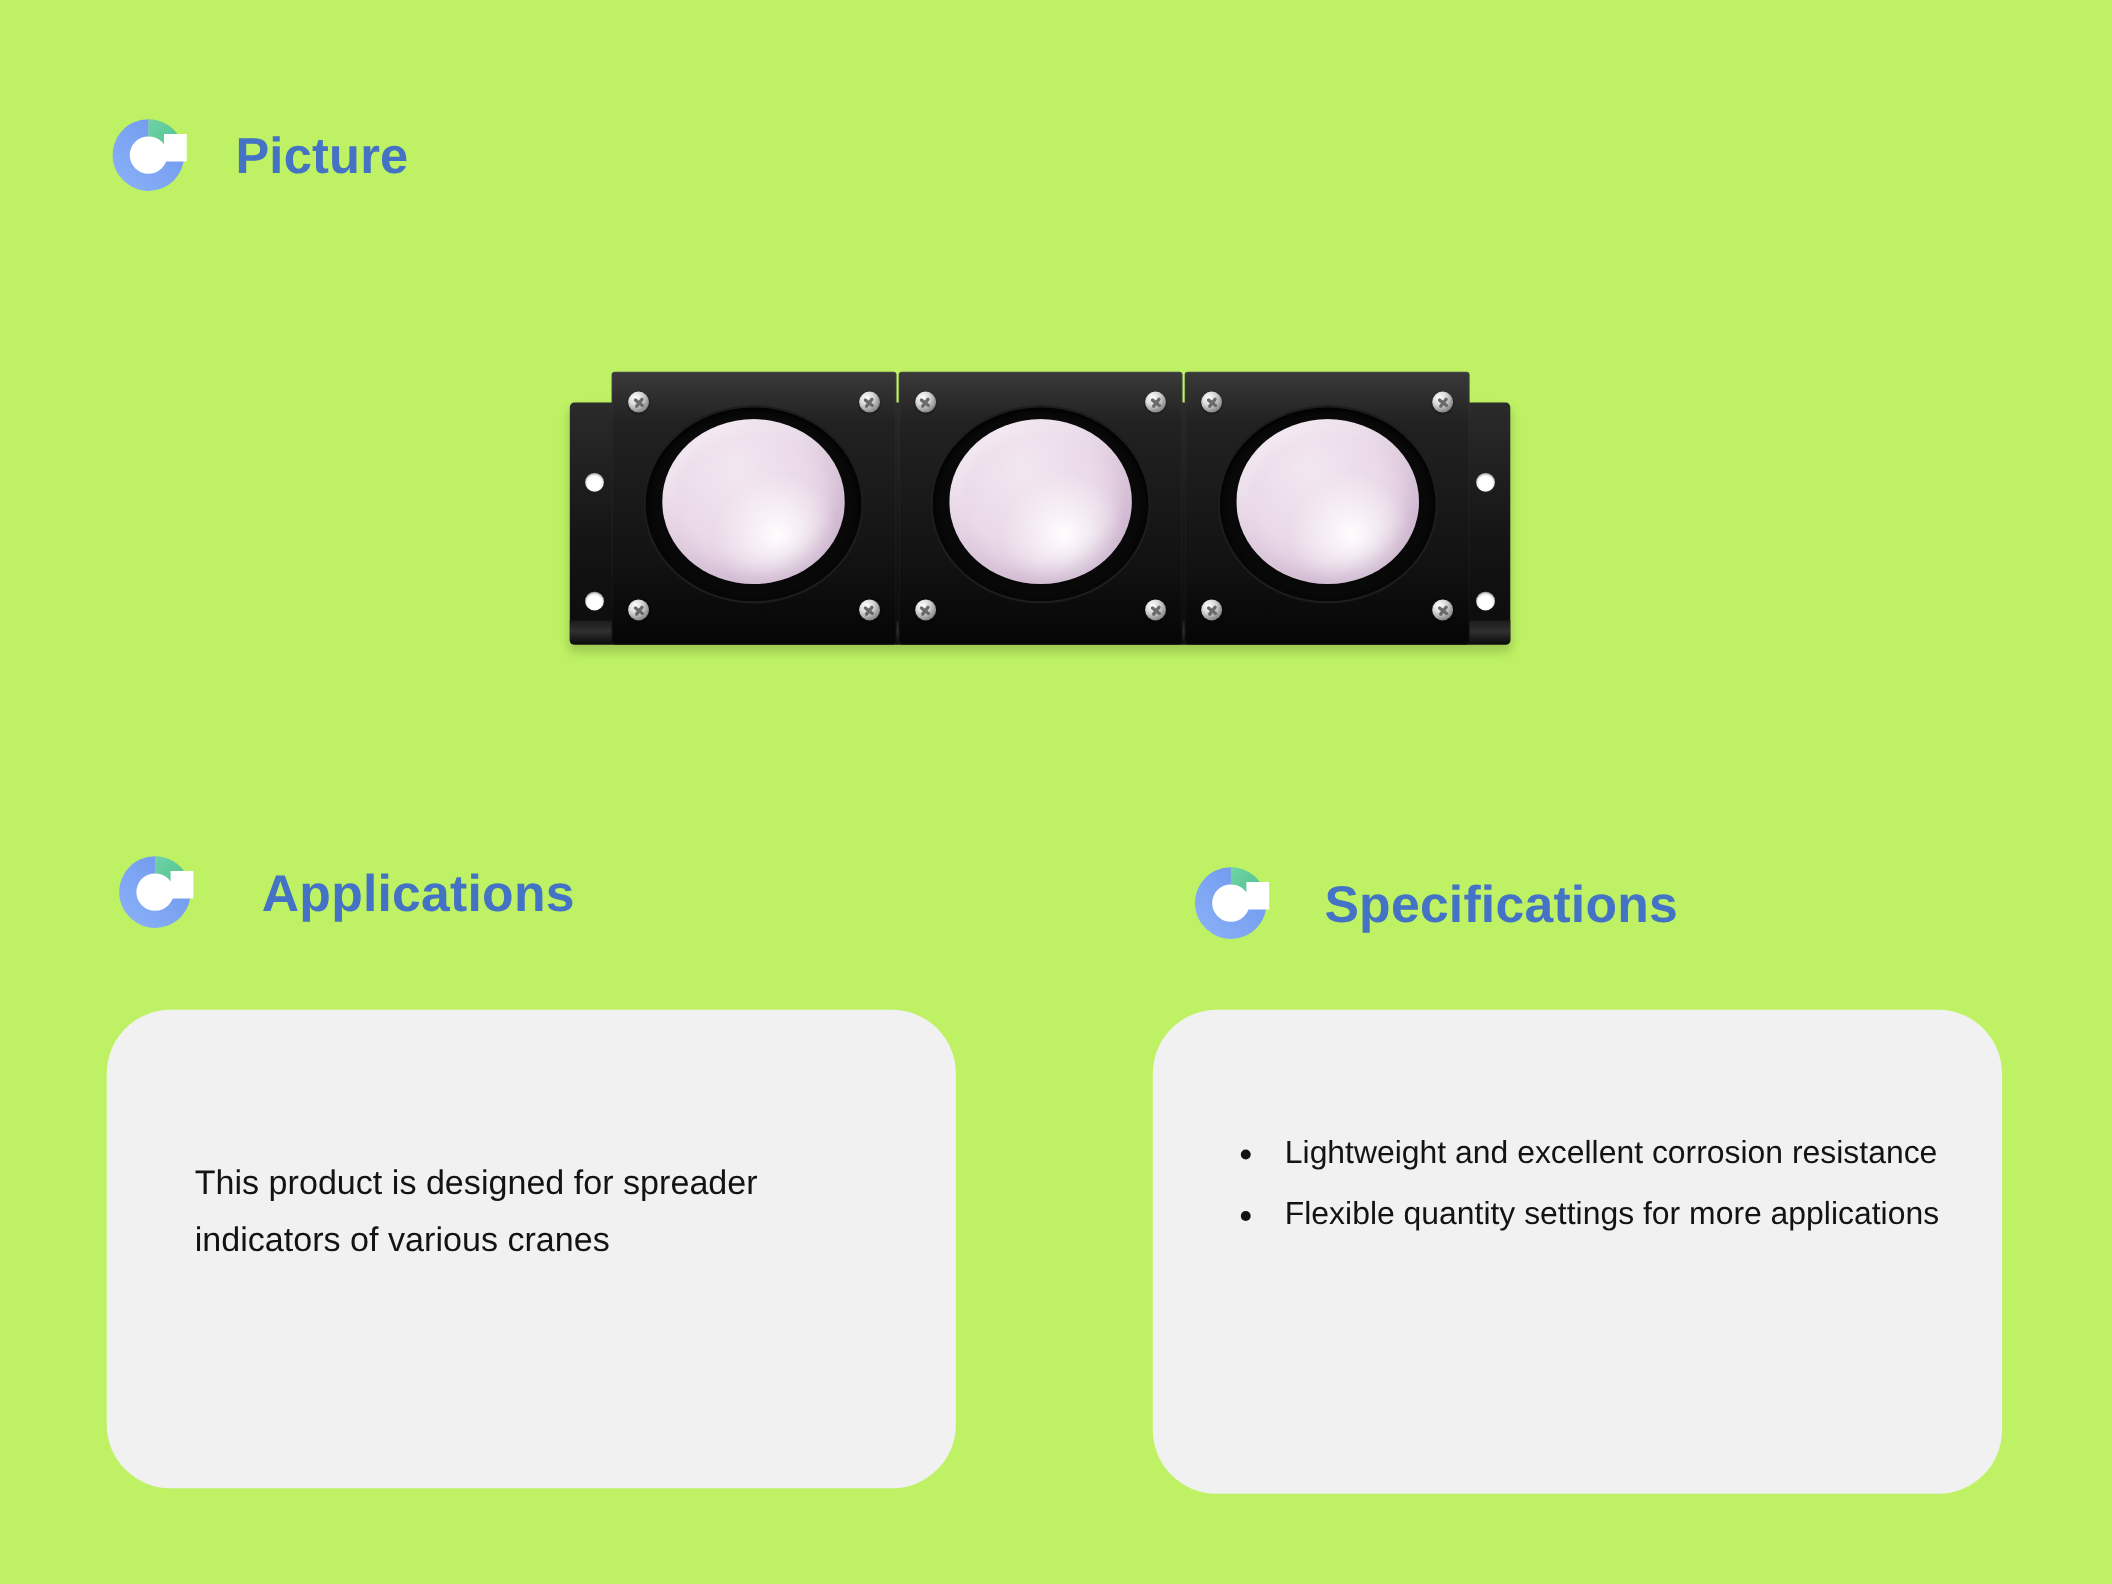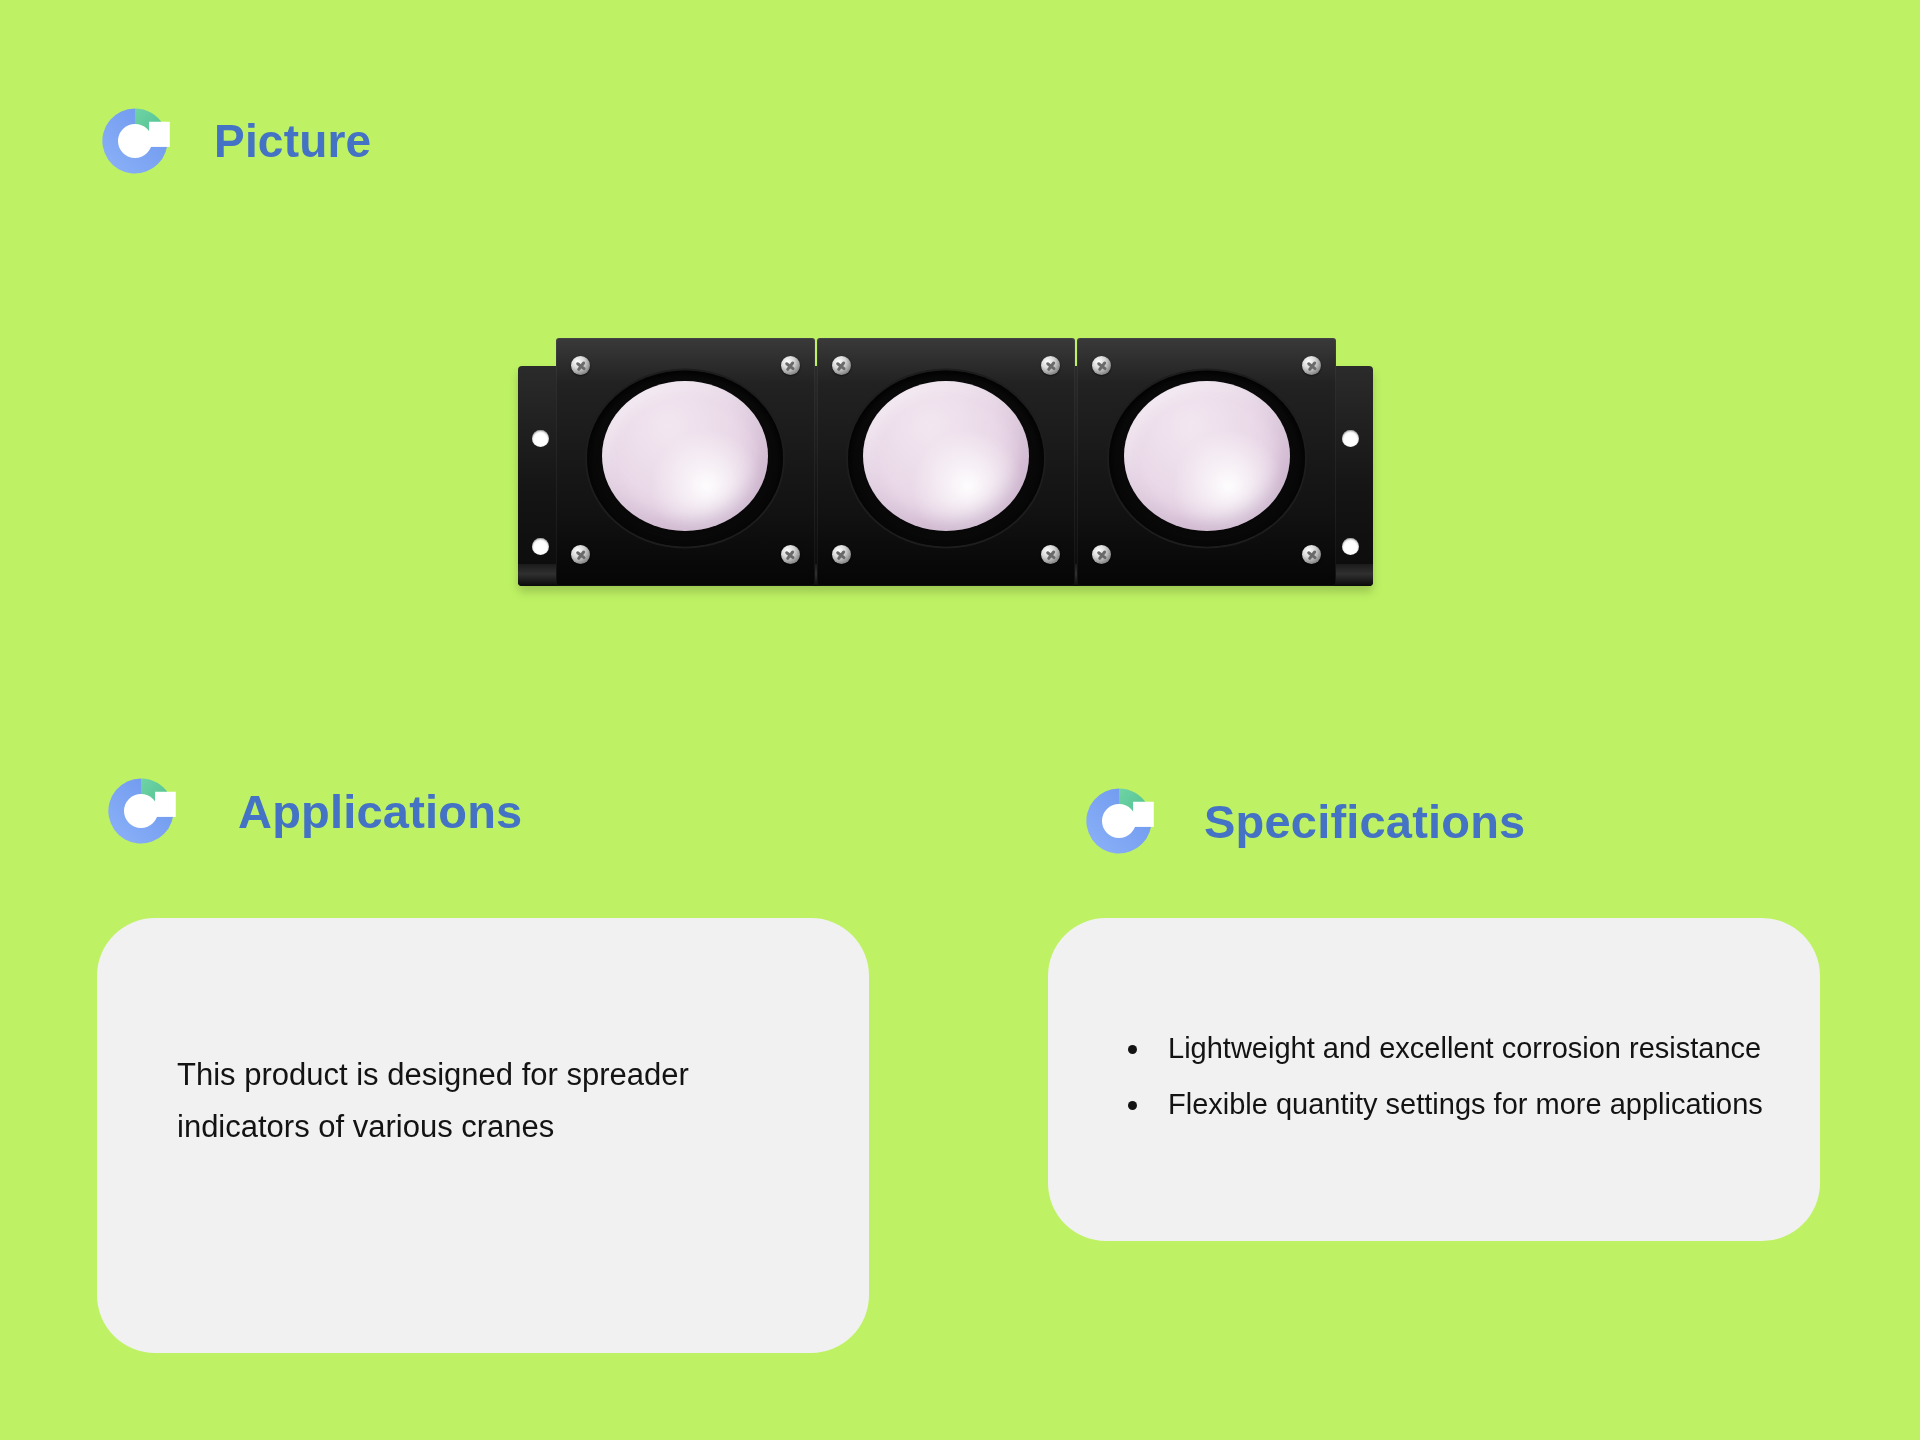--- a/index.html
+++ b/index.html
@@ -191,21 +191,21 @@
   #card-applications {
     left: 97px;
     top: 918px;
     width: 772px;
     height: 435px;
   }
   #card-specifications {
     left: 1048px;
     top: 918px;
     width: 772px;
-    height: 323px;
+    height: 440px;
   }
 
   .card-body {
     position: absolute;
     left: 0; right: 0; top: 0;
   }
 
   .para {
     position: absolute;
     left: 80px;

